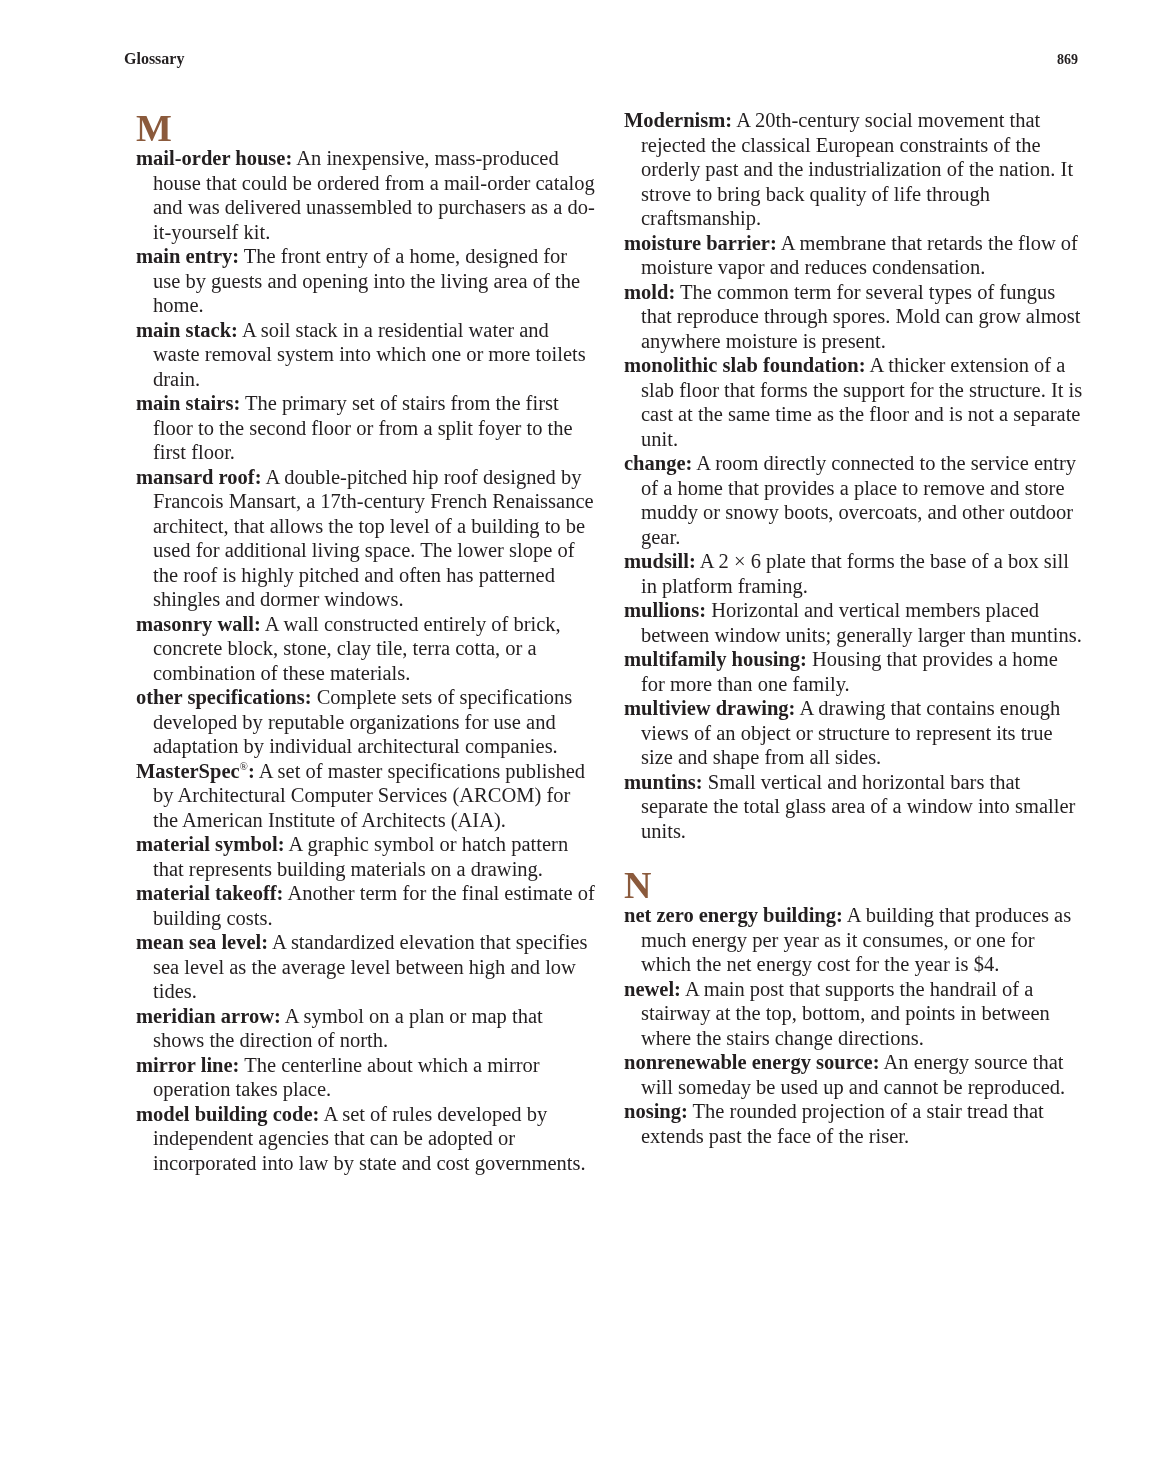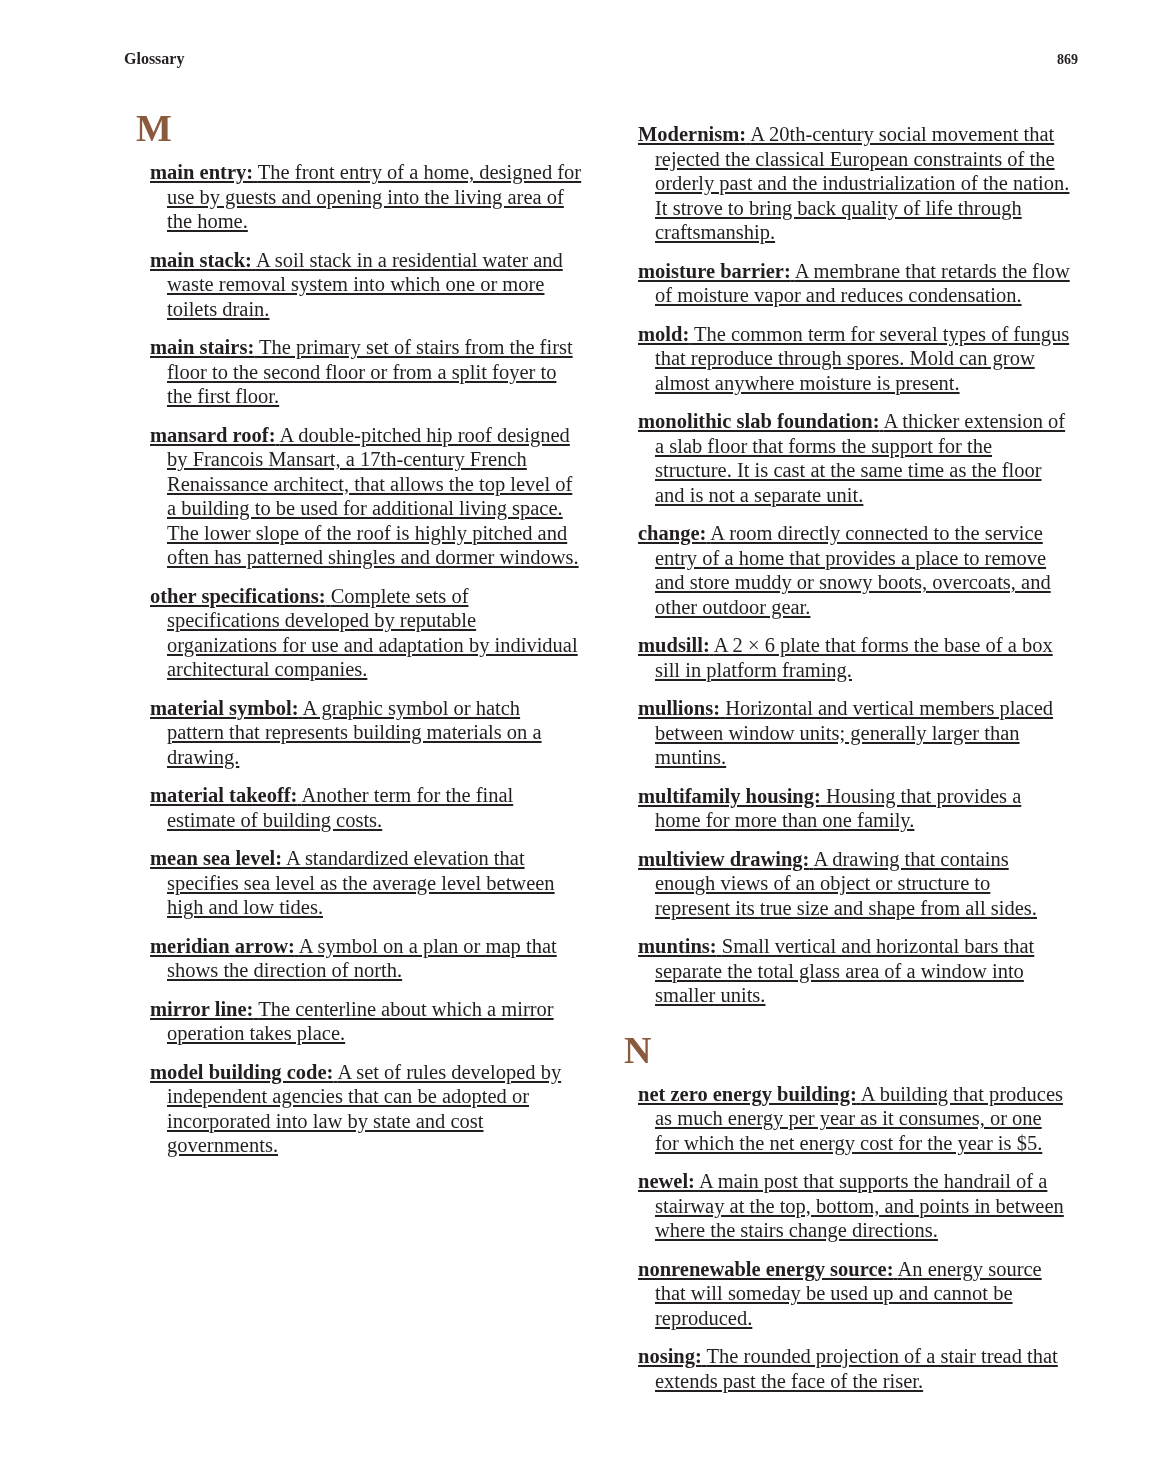--- a/index.html
+++ b/index.html
@@ -5,38 +5,41 @@
   html, body { margin: 0; padding: 0; background: #ffffff; }
   body { width: 1156px; height: 1479px; position: relative; overflow: hidden;
          font-family: "Liberation Serif", "DejaVu Serif", serif; color: #231f20; }
   .running-head { position: absolute; top: 50px; left: 124px; font-weight: bold; font-size: 16px; }
   .page-number { position: absolute; top: 52px; right: 78px; font-weight: bold; font-size: 14px; }
   .column { position: absolute; top: 108px; width: 460px; }
   .col-left { left: 136px; }
   .col-right { left: 624px; }
   .letter { font-weight: bold; font-size: 38px; line-height: 40px; color: #8b5a3c; margin: 0 0 -2px 0; letter-spacing: -1px; }
   .letter.spaced { margin-top: 22px; }
-  .entry { font-size: 20.5px; line-height: 24.5px; padding-left: 17px; text-indent: -17px; margin: 14px; text-decoration: underline; }
+  .entry { font-size: 20.5px; line-height: 24.5px; padding-left: 17px; text-indent: -17px; margin: 0; }
   .term { font-weight: bold; }
   .reg { font-size: 11px; vertical-align: super; line-height: 0; font-weight: normal; }
 </style>
 </head>
 <body>
 
 <div class="running-head">Glossary</div>
 <div class="page-number">869</div>
 
 <div class="column col-left">
   <div class="letter">M</div>
   <div id="left-entries">
+      <p class="entry"><span class="term">mail-order house:</span> <span>An inexpensive, mass-produced house that could be ordered from a mail-order catalog and was delivered unassembled to purchasers as a do-it-yourself kit.</span></p>
       <p class="entry"><span class="term">main entry:</span> <span>The front entry of a home, designed for use by guests and opening into the living area of the home.</span></p>
       <p class="entry"><span class="term">main stack:</span> <span>A soil stack in a residential water and waste removal system into which one or more toilets drain.</span></p>
       <p class="entry"><span class="term">main stairs:</span> <span>The primary set of stairs from the first floor to the second floor or from a split foyer to the first floor.</span></p>
       <p class="entry"><span class="term">mansard roof:</span> <span>A double-pitched hip roof designed by Francois Mansart, a 17th-century French Renaissance architect, that allows the top level of a building to be used for additional living space. The lower slope of the roof is highly pitched and often has patterned shingles and dormer windows.</span></p>
+      <p class="entry"><span class="term">masonry wall:</span> <span>A wall constructed entirely of brick, concrete block, stone, clay tile, terra cotta, or a combination of these materials.</span></p>
       <p class="entry"><span class="term">other specifications:</span> <span>Complete sets of specifications developed by reputable organizations for use and adaptation by individual architectural companies.</span></p>
+      <p class="entry"><span class="term">MasterSpec</span><span class="reg">®</span><span class="term">:</span> <span>A set of master specifications published by Architectural Computer Services (ARCOM) for the American Institute of Architects (AIA).</span></p>
       <p class="entry"><span class="term">material symbol:</span> <span>A graphic symbol or hatch pattern that represents building materials on a drawing.</span></p>
       <p class="entry"><span class="term">material takeoff:</span> <span>Another term for the final estimate of building costs.</span></p>
       <p class="entry"><span class="term">mean sea level:</span> <span>A standardized elevation that specifies sea level as the average level between high and low tides.</span></p>
       <p class="entry"><span class="term">meridian arrow:</span> <span>A symbol on a plan or map that shows the direction of north.</span></p>
       <p class="entry"><span class="term">mirror line:</span> <span>The centerline about which a mirror operation takes place.</span></p>
       <p class="entry"><span class="term">model building code:</span> <span>A set of rules developed by independent agencies that can be adopted or incorporated into law by state and cost governments.</span></p>
     </div>
 </div>
 
 <div class="column col-right">
@@ -47,18 +50,18 @@
       <p class="entry"><span class="term">monolithic slab foundation:</span> <span>A thicker extension of a slab floor that forms the support for the structure. It is cast at the same time as the floor and is not a separate unit.</span></p>
       <p class="entry"><span class="term">change:</span> <span>A room directly connected to the service entry of a home that provides a place to remove and store muddy or snowy boots, overcoats, and other outdoor gear.</span></p>
       <p class="entry"><span class="term">mudsill:</span> <span>A 2 × 6 plate that forms the base of a box sill in platform framing.</span></p>
       <p class="entry"><span class="term">mullions:</span> <span>Horizontal and vertical members placed between window units; generally larger than muntins.</span></p>
       <p class="entry"><span class="term">multifamily housing:</span> <span>Housing that provides a home for more than one family.</span></p>
       <p class="entry"><span class="term">multiview drawing:</span> <span>A drawing that contains enough views of an object or structure to represent its true size and shape from all sides.</span></p>
       <p class="entry"><span class="term">muntins:</span> <span>Small vertical and horizontal bars that separate the total glass area of a window into smaller units.</span></p>
     </div>
   <div class="letter spaced">N</div>
   <div id="right-entries-n">
-      <p class="entry"><span class="term">net zero energy building:</span> <span>A building that produces as much energy per year as it consumes, or one for which the net energy cost for the year is $5.</span></p>
+      <p class="entry"><span class="term">net zero energy building:</span> <span>A building that produces as much energy per year as it consumes, or one for which the net energy cost for the year is $4.</span></p>
       <p class="entry"><span class="term">newel:</span> <span>A main post that supports the handrail of a stairway at the top, bottom, and points in between where the stairs change directions.</span></p>
       <p class="entry"><span class="term">nonrenewable energy source:</span> <span>An energy source that will someday be used up and cannot be reproduced.</span></p>
       <p class="entry"><span class="term">nosing:</span> <span>The rounded projection of a stair tread that extends past the face of the riser.</span></p>
     </div>
 </div>
 
 </body></html>

